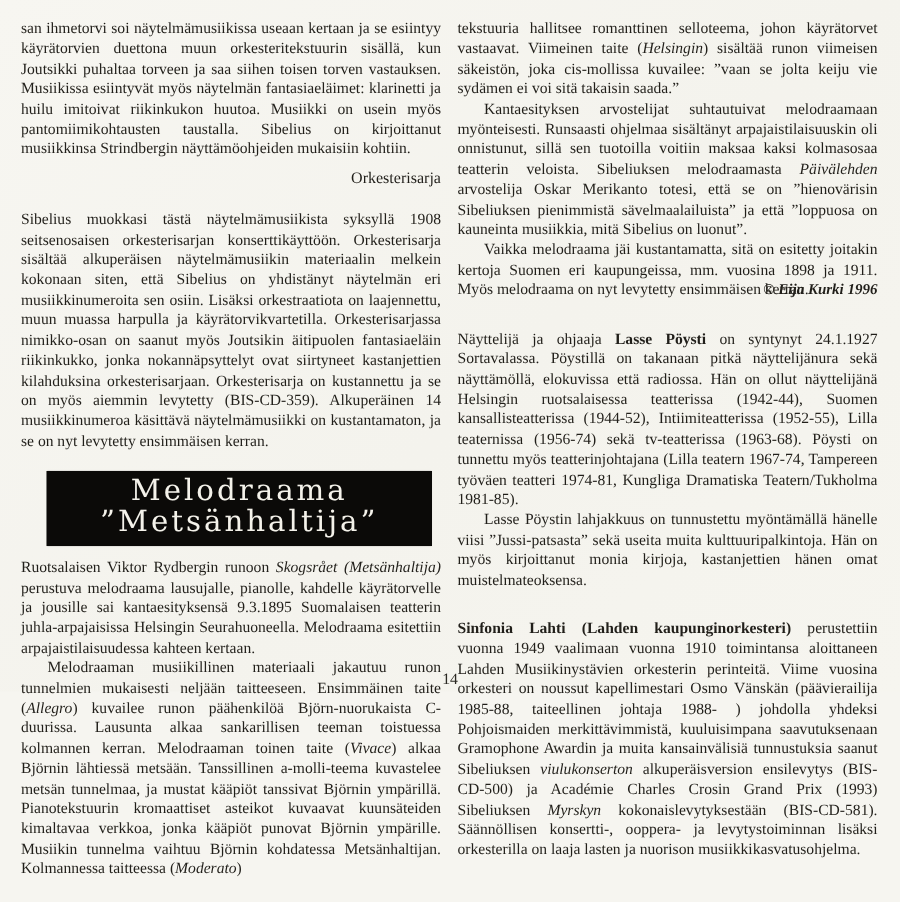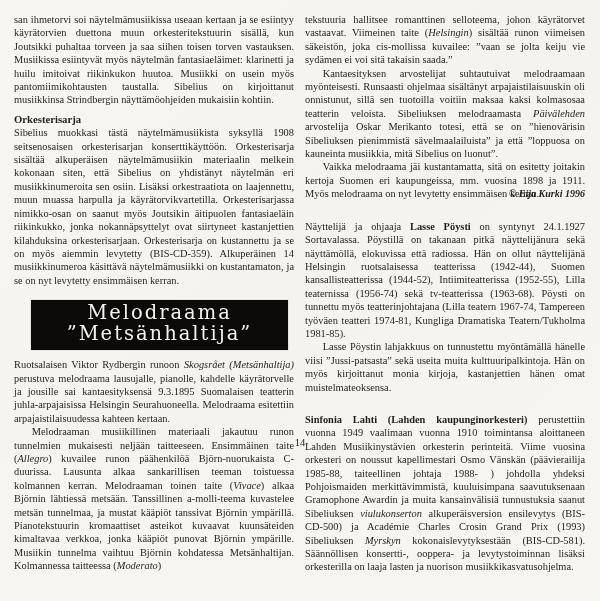--- a/index.html
+++ b/index.html
@@ -21,23 +21,23 @@
   .col {
     flex: 0 0 280px; width: 280px;
     font-size: 10.4px; line-height: 13.4px;
     text-align: justify;
     -webkit-hyphens: auto; hyphens: auto;
   }
   .col p { margin: 0; }
   p.paragraph.indent { text-indent: 1.7em; }
   p.gap { margin-top: 19px; }
   h3.heading {
-    margin: 6px 0 0 0;
+    margin: 6px 0 14px 0;
     font-size: 10.7px; line-height: 13.4px;
-    font-weight: 700; text-align: left;
+    font-weight: 400; text-align: right;
   }
   p.credit {
     text-align: right;
     font-weight: 700; font-style: italic;
     margin-top: -13.4px;
     font-size: 10px;
   }
   .seg-normal { font-style: normal; font-weight: normal; }
   .seg-italic { font-style: italic; }
   .seg-bold { font-weight: 700; }
@@ -50,21 +50,21 @@
     box-shadow: 0 0 1px #00000055;
   }
   .banner-line {
     font-family: "DejaVu Serif", "Liberation Serif", serif;
     font-size: 19.5px; line-height: 21px;
     letter-spacing: 2px;
     font-weight: 500;
   }
   .page-number {
     position: absolute;
-    bottom: 13px; left: 0; right: 0;
+    bottom: 2px; left: 0; right: 0;
     text-align: center;
     font-size: 10.5px;
     color: #2a2822;
   }
 </style>
 </head>
 <body>
 
 <div class="page">
   <div class="columns">

